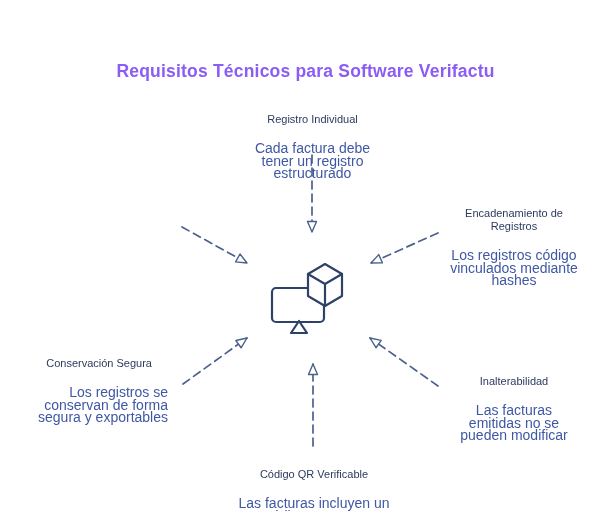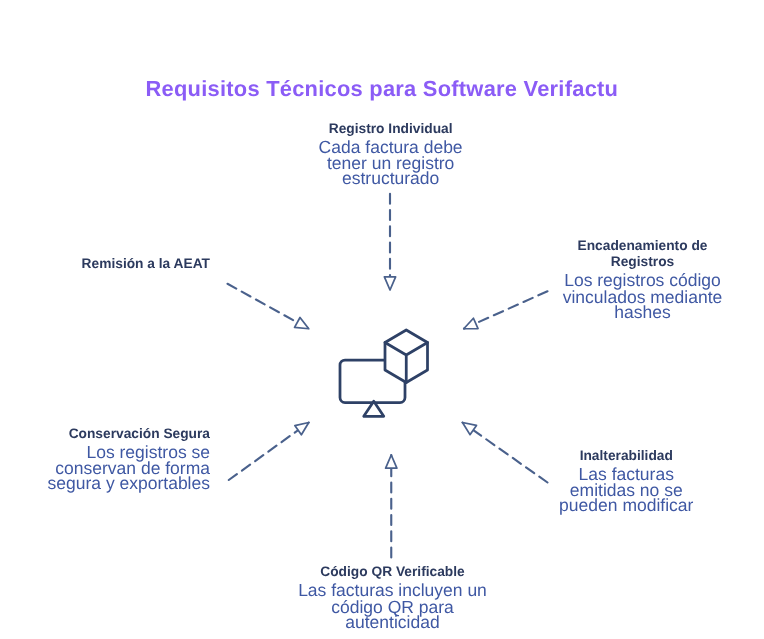--- a/index.html
+++ b/index.html
@@ -7,32 +7,32 @@
     position:relative; width:611px; height:511px; background:#ffffff;
     font-family:"Liberation Sans", sans-serif; overflow:hidden;
   }
   .diagram-title {
     position:absolute; top:49px; left:0; width:100%;
     text-align:center; font-size:17.5px; font-weight:bold;
     color:#8b5cf6; letter-spacing:0.2px;
   }
   .node { position:absolute; }
   .node .node-title {
-    margin:0; font-size:11px; font-weight:bold; color:#2c3a5e; line-height:13px;
+    margin:16px; font-size:11px; font-weight:normal; color:#2c3a5e; line-height:13px;
   }
   .node .node-desc {
     margin:1px 0 0 0; font-size:14px; color:#3f58a3; line-height:12.5px;
   }
   .ta-c { text-align:center; }
   .ta-l { text-align:center; }
   .ta-r { text-align:right; }
 
   .node-top         { left:240px; top:97px;  width:145px; }
   .node-upper-right { left:448px; top:191px; width:132px; }
-  .node-lower-right { left:435px; top:359px; width:132px; }
+  .node-lower-right { left:448px; top:359px; width:132px; }
   .node-bottom      { left:238px; top:452px; width:152px; }
   .node-lower-left  { left:28px;  top:341px; width:140px; }
   .node-upper-left  { left:48px;  top:205px; width:120px; }
 
   .overlay { position:absolute; left:0; top:0; width:611px; height:511px; }
 </style>
 </head>
 <body>
 
 <div class="canvas">
@@ -86,16 +86,15 @@
     <h3 class="node-title">Código QR Verificable</h3>
     <p class="node-desc">Las facturas incluyen un código QR para autenticidad</p>
   </div>
 
   <div class="node node-lower-left ta-r">
     <h3 class="node-title">Conservación Segura</h3>
     <p class="node-desc">Los registros se conservan de forma segura y exportables</p>
   </div>
 
   <div class="node node-upper-left ta-r">
-    <h3 class="node-title">Remisión a la AEAT</h3>
   </div>
 
 </div>
 
 </body></html>

